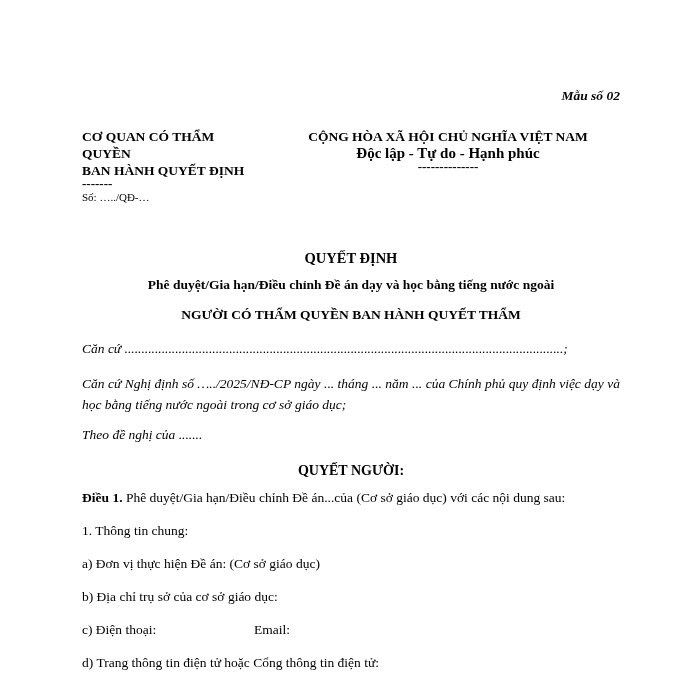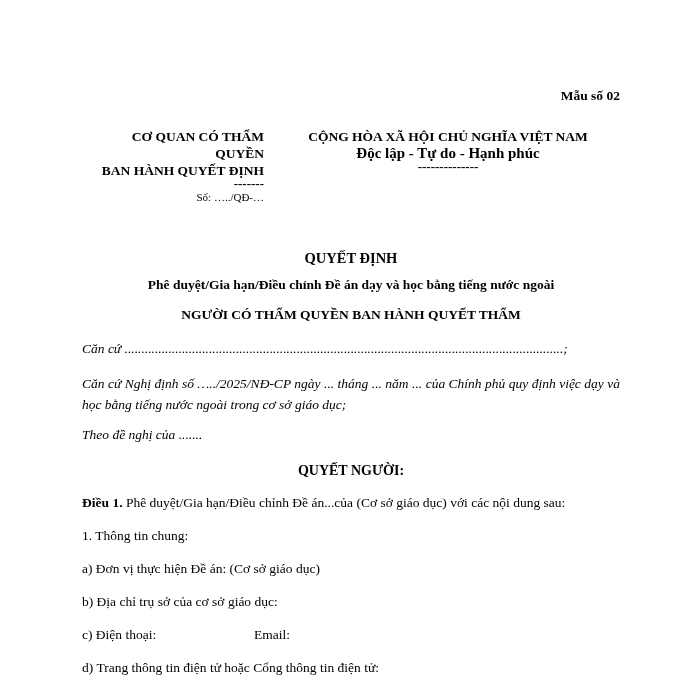--- a/index.html
+++ b/index.html
@@ -14,23 +14,24 @@
     box-sizing: border-box;
     padding: 88px 80px 0 82px;
     background: #ffffff;
     overflow: hidden;
   }
   .form-number {
     text-align: right;
     font-weight: bold;
     font-size: 13.5px;
     line-height: 16px;
+    font-style: italic;
   }
   .header-row { display: flex; margin-top: 24px; }
-  .header-left { width: 182px; text-align: right; flex-shrink: 0; }
+  .header-left { width: 182px; text-align: left; flex-shrink: 0; }
   .header-right { flex: 1; text-align: center; margin-left: 12px; }
   .org-line { font-weight: bold; font-size: 13.5px; line-height: 17px; }
   .divider { font-weight: bold; font-size: 13px; line-height: 10px; letter-spacing: 0px; }
   .doc-number { font-size: 11px; line-height: 17px; }
   .national-line1 { font-weight: bold; font-size: 13.5px; line-height: 17px; }
   .national-line2 { font-weight: bold; font-size: 15px; line-height: 17px; }
   .date-line {
     font-style: italic;
     font-size: 13.5px;
     line-height: 17px;
@@ -56,21 +57,21 @@
   p { margin: 0; font-size: 13.5px; line-height: 20px; }
   .preamble p { font-style: italic; }
   .p-cc1 { margin-top: 14px; white-space: nowrap; overflow: hidden; }
   .p-cc2 { margin-top: 14px; text-align: justify; line-height: 21px; }
   .p-den { margin-top: 10px; }
   .decision-heading {
     text-align: center; font-weight: bold;
     font-size: 14px; line-height: 20px;
     margin-top: 16px;
   }
-  .p-article { margin-top: 12px; }
+  .p-article { margin-top: 7px; }
   .p-article .art-label { font-weight: bold; }
   .p-line { margin-top: 13px; }
   .phone-part { display: inline-block; width: 172px; }
 </style>
 </head>
 <body>
 
 <div class="page">
 
   <div class="form-number">Mẫu số 02</div>

